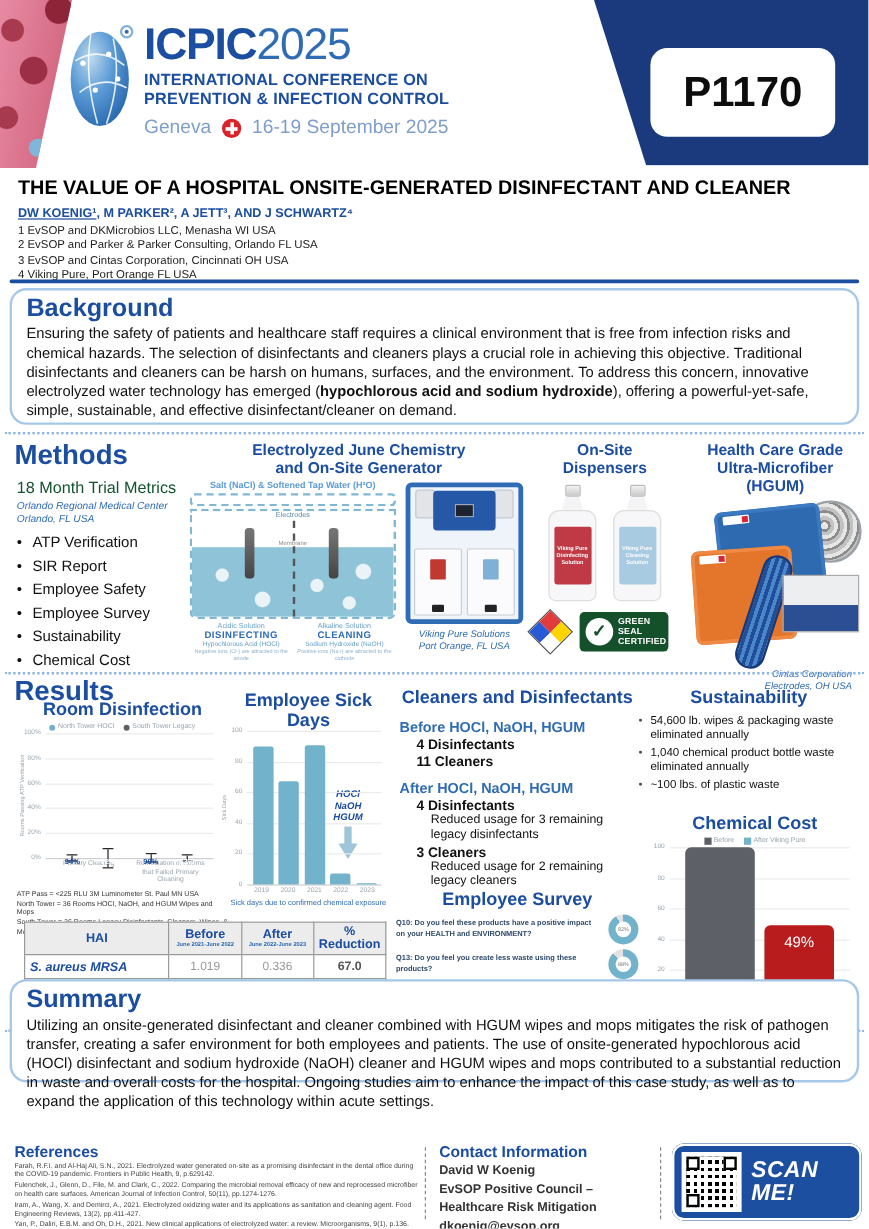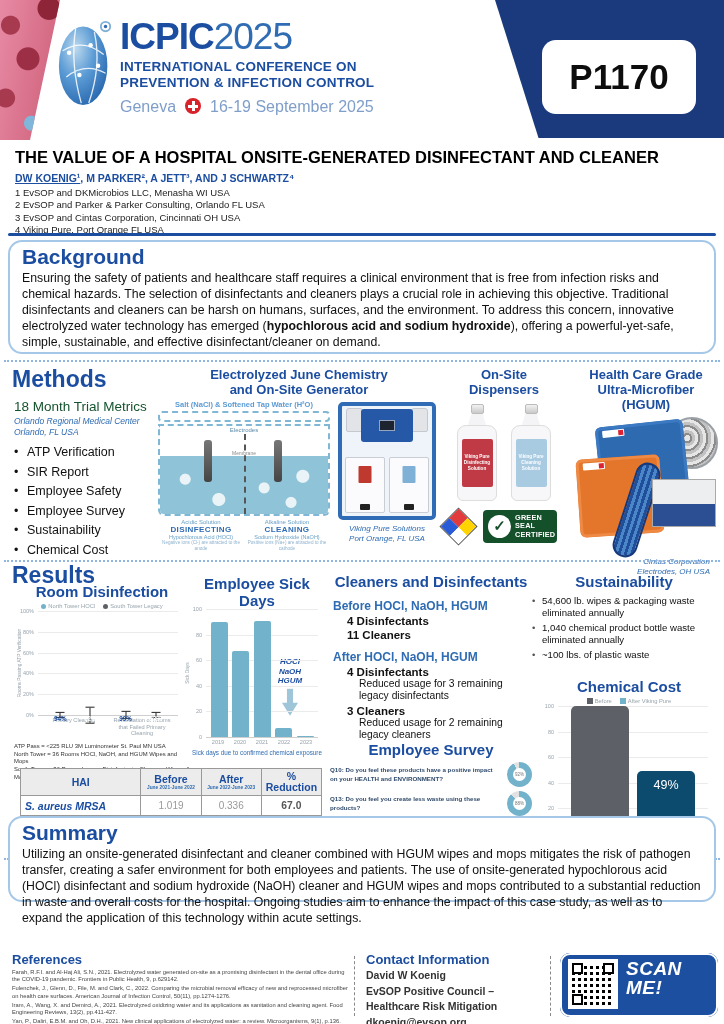--- a/index.html
+++ b/index.html
@@ -16,21 +16,21 @@
       radial-gradient(circle at 40% 42%, #9c2f45 0 11px, #0000 12px),
       radial-gradient(circle at 8% 70%, #a83a50 0 9px, #0000 10px),
       radial-gradient(circle at 45% 88%, #7fb6d9 0 7px, #0000 8px),
       linear-gradient(100deg,#e88aa4,#c95872)}
   .globe{position:absolute;left:57px;top:16px;width:56px;height:92px}
   .brand{position:absolute;left:120px;top:18px;width:370px}
   .brand-title{font-size:37px;letter-spacing:-1px;line-height:1}
   .icpic{color:#1b4da0;font-weight:bold}
   .year{color:#2f6cb3;font-weight:normal}
   .conf{font-size:13.5px;font-weight:bold;color:#1b4da0;line-height:1.2;margin-top:4px;letter-spacing:.2px}
-  .geneva{margin-top:7px;font-size:16px;color:#7f9ec9;display:flex;align-items:flex-start;gap:9px}
+  .geneva{margin-top:7px;font-size:16px;color:#7f9ec9;display:flex;align-items:center;gap:9px}
   .swiss{width:16px;height:16px;border-radius:50%;background:#d8232a;position:relative;flex:0 0 auto}
   .swiss::before{content:"";position:absolute;left:7px;top:3px;width:2.6px;height:10px;background:#fff}
   .swiss::after{content:"";position:absolute;left:3px;top:7px;width:10px;height:2.6px;background:#fff}
   .blue-corner{position:absolute;top:0;left:495px;width:229px;height:138px;background:#1a3a7d;
     clip-path:polygon(0 0,100% 0,100% 100%,19% 100%)}
   .poster-id{position:absolute;top:40px;right:28px;width:154px;height:74px;background:#fff;border-radius:14px;
     display:flex;align-items:center;justify-content:center;font-size:35px;font-weight:bold;color:#0d0d0d}
 
   
   .title-block{position:absolute;left:15px;top:148px;width:700px}
@@ -191,21 +191,21 @@
 
   
   .ft-heading{font-size:13px;font-weight:bold;color:#1b4da0}
   #refs{position:absolute;left:12px;top:952px;width:338px}
   .ref{font-size:5.8px;color:#444;line-height:1.3;margin-top:1.5px}
   .vdiv{position:absolute;top:956px;height:60px;border-left:1.5px dashed #888}
   #vdiv1{left:354px}#vdiv2{left:550px}
   #contact{position:absolute;left:366px;top:952px;width:178px}
   .ct-line{font-size:10.5px;font-weight:bold;color:#333;line-height:1.4;margin-top:1px}
   #scanme{position:absolute;left:560px;top:953px;width:158px;height:64px;background:#1d4fa1;border-radius:10px;
-    display:flex;gap:8px;padding:6px 8px;box-shadow:inset 0 0 0 2px #fff,inset 0 0 0 4px #1d4fa1}
+    display:flex;align-items:center;gap:8px;padding:6px 8px;box-shadow:inset 0 0 0 2px #fff,inset 0 0 0 4px #1d4fa1}
   .qr{width:50px;height:50px;background:#fff;flex:0 0 auto;position:relative;padding:4px}
   .qr-inner{width:100%;height:100%;
     background-image:repeating-linear-gradient(0deg,#000 0 3px,#fff 3px 6px),repeating-linear-gradient(90deg,#000 0 3px,#fff 3px 6px);
     background-blend-mode:screen}
   .qr-eye{position:absolute;width:11px;height:11px;border:2.5px solid #000;background:#fff}
   .qr-eye.tl{left:4px;top:4px}.qr-eye.tr{right:4px;top:4px}.qr-eye.bl{left:4px;bottom:4px}
   .scan-text{color:#fff;font-weight:bold;font-style:italic;font-size:19px;line-height:1.02;letter-spacing:.5px}
 </style>
 </head>
 <body>
@@ -573,21 +573,21 @@
         <div class="grid" style="top: 76.8px;"></div>
         <div class="ytick" style="top: 76.8px;">40</div>
         <div class="grid" style="top: 51.2px;"></div>
         <div class="ytick" style="top: 51.2px;">60</div>
         <div class="grid" style="top: 25.6px;"></div>
         <div class="ytick" style="top: 25.6px;">80</div>
         <div class="grid" style="top: 0px;"></div>
         <div class="ytick" style="top: 0px;">100</div>
         <div class="bars-row center">
           <div class="bar chem" style="height: 100%; background: rgb(93, 97, 103);"></div>
-          <div class="bar chem" style="height: 49%; background: #0c4a6e;">
+          <div class="bar chem" style="height: 49%; background: #b91c1c;">
             <span class="chem-label">49%</span>
           </div>
         </div>
       </div>
     <div class="cats" id="chem-cats">
         <span class="cat">Chemical Costs</span>
       </div>
   </div>
 
   <div id="sir">

